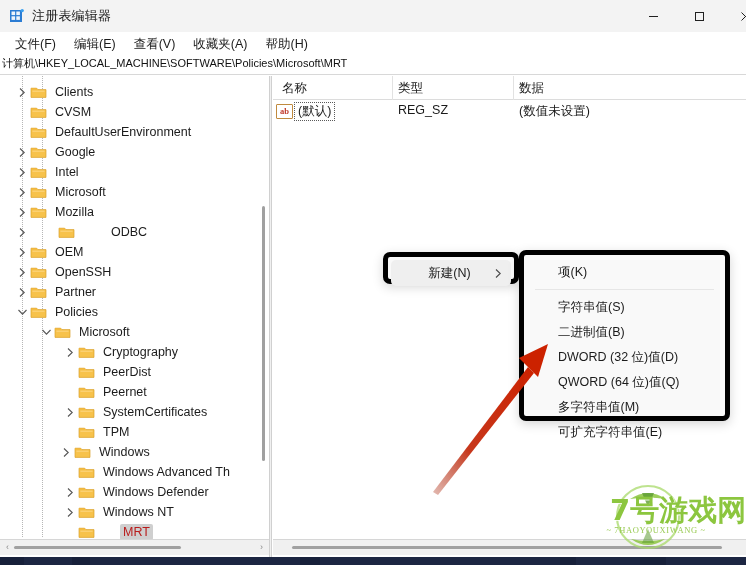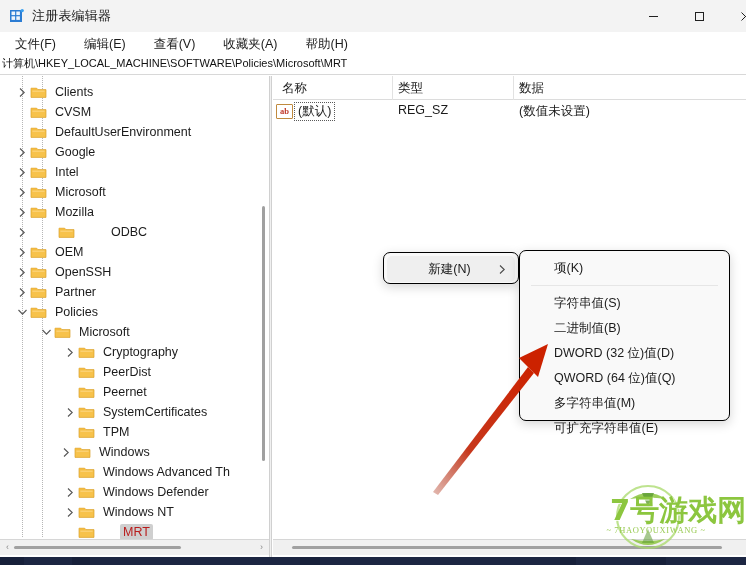--- a/index.html
+++ b/index.html
@@ -39,21 +39,20 @@
   }
   .winbtn svg { display: block; }
 
   
   .menubar {
     position: absolute; left: 0; top: 32px; width: 746px; height: 24px;
     background: #ffffff;
     display: flex; align-items: center;
     padding-left: 6px;
     box-sizing: border-box;
-    gap: 10px;
   }
   .menu-item {
     font-size: 12.5px; color: #1b1b1b;
     padding: 3px 9px;
     white-space: nowrap;
   }
 
   
   .addressbar {
     position: absolute; left: 0; top: 55px; width: 746px; height: 20px;
@@ -159,21 +158,21 @@
   }
   .hscroll .hthumb {
     position: absolute; top: 6px; height: 3px;
     background: #a0a0a0; border-radius: 2px;
   }
 
   
   .ctx {
     position: absolute;
     background: #f9f9f9;
-    border: 1px solid #000000;
+    border: 5px solid #000000;
     border-radius: 7px;
     box-shadow: 0 3px 11px rgba(0,0,0,.17);
     padding: 4px 0;
     box-sizing: border-box;
   }
   .ctx-parent {
     left: 383px; top: 252px; width: 136px; height: 32px;
     padding: 3px 0;
   }
   .ctx-parent .ctx-item {

